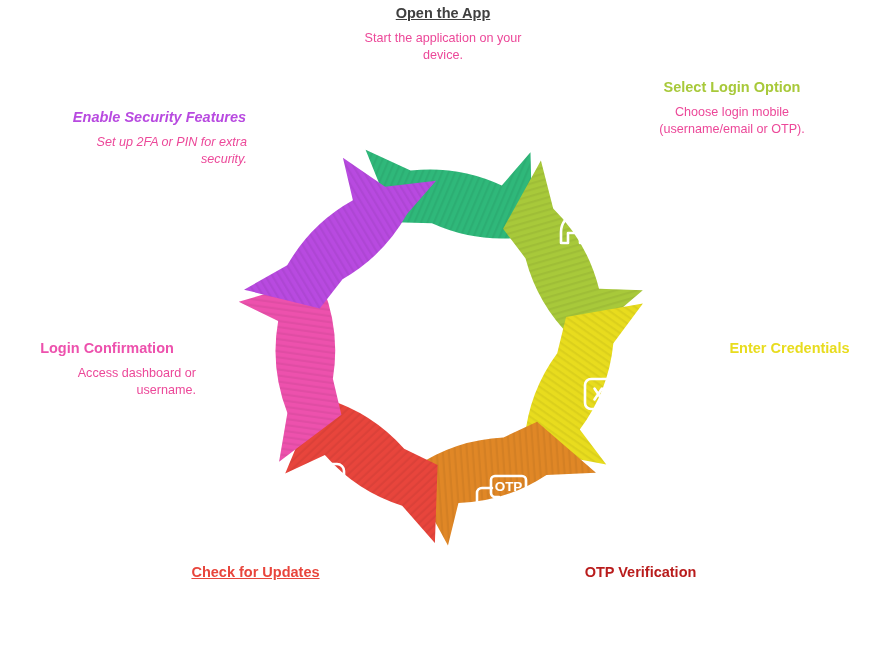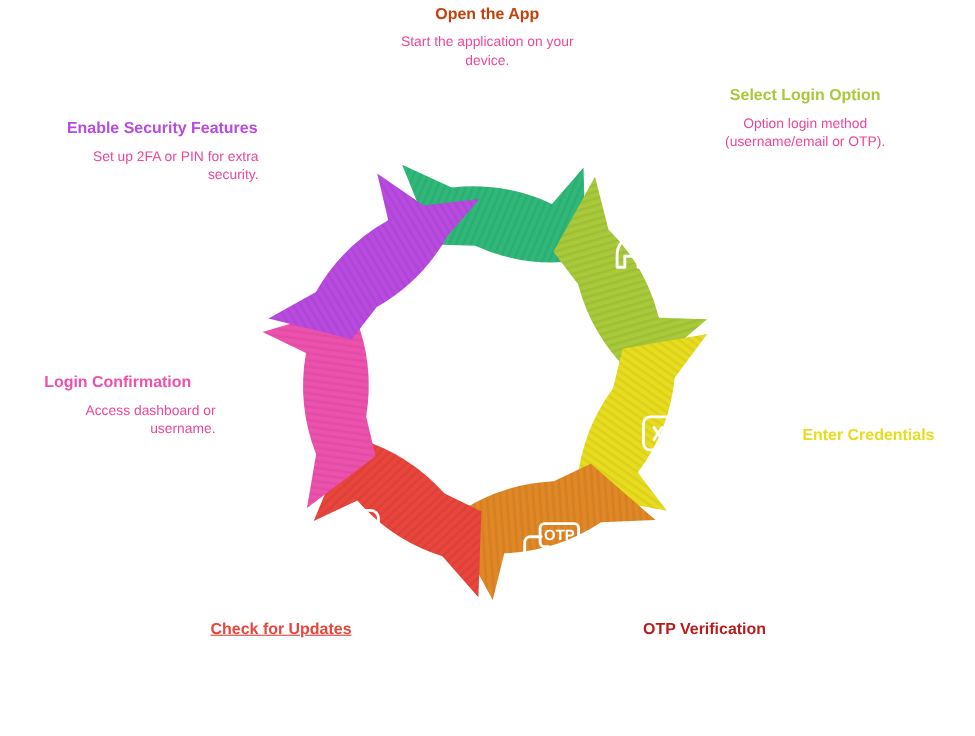--- a/index.html
+++ b/index.html
@@ -14,21 +14,21 @@
   .lbl .dsc{font-size:12.6px;line-height:1.42;color:#ec4899;margin:0;}
   .ta-l{text-align:center;} .ta-r{text-align:right;} .ta-c{text-align:center;}
 
   
   #lab0{left:343px;top:4px;width:200px;}
   #lab1{left:652px;top:78px;width:160px;}
   #lab2{left:702px;top:339px;width:175px;}
   #lab3{left:548px;top:563px;width:185px;}
   #lab4{left:163px;top:563px;width:185px;}
   #lab5{left:18px;top:339px;width:178px;}
-  #lab6{left:60px;top:108px;width:175px;}
+  #lab6{left:72px;top:108px;width:175px;font-style:italic;}
 </style>
 </head>
 <body>
 
 <svg id="wheel" viewBox="0 0 886 669">
   <defs>
 
     <pattern id="hatch" width="6" height="6" patternUnits="userSpaceOnUse" patternTransform="rotate(45)">
       <rect width="6" height="6" fill="#000" fill-opacity="0"></rect>
       <rect width="2.2" height="6" fill="#000" fill-opacity="0.055"></rect>
@@ -134,31 +134,31 @@
     <g transform="translate(309,188)">
       <path d="M 0,-25 L 20,-17 L 20,3 a 26 26 0 0 1 -20,22 a 26 26 0 0 1 -20,-22 L -20,-17 Z"></path>
       <circle cx="-4.5" cy="5" r="8"></circle>
       <line x1="1.5" y1="-0.5" x2="13" y2="-12"></line>
       <line x1="8" y1="-2.5" x2="11.5" y2="1"></line>
     </g>
   </g>
 </svg>
 
 <div class="lbl ta-c" id="lab0">
-  <p class="ttl" style="color: #c2410c;">Open the App</p>
+  <p class="ttl" style="color: #404040; text-decoration: underline;">Open the App</p>
   <p class="dsc">Start the application on your device.</p>
 </div>
 
 <div class="lbl ta-l" id="lab1">
   <p class="ttl" style="color: rgb(168, 201, 58);">Select Login Option</p>
-  <p class="dsc">Option login method (username/email or OTP).</p>
+  <p class="dsc">Choose login mobile (username/email or OTP).</p>
 </div>
 
 <div class="lbl ta-l" id="lab2">
-  <p class="ttl" style="color: rgb(232, 220, 30); margin-top: 48px;">Enter Credentials</p>
+  <p class="ttl" style="color: rgb(232, 220, 30);">Enter Credentials</p>
 </div>
 
 <div class="lbl ta-c" id="lab3">
   <p class="ttl" style="color: #b91c1c;">OTP Verification</p>
 </div>
 
 <div class="lbl ta-r" id="lab4">
   <p class="ttl ta-c" style="color: rgb(232, 69, 60); text-decoration: underline;">Check for Updates</p>
 </div>
 

